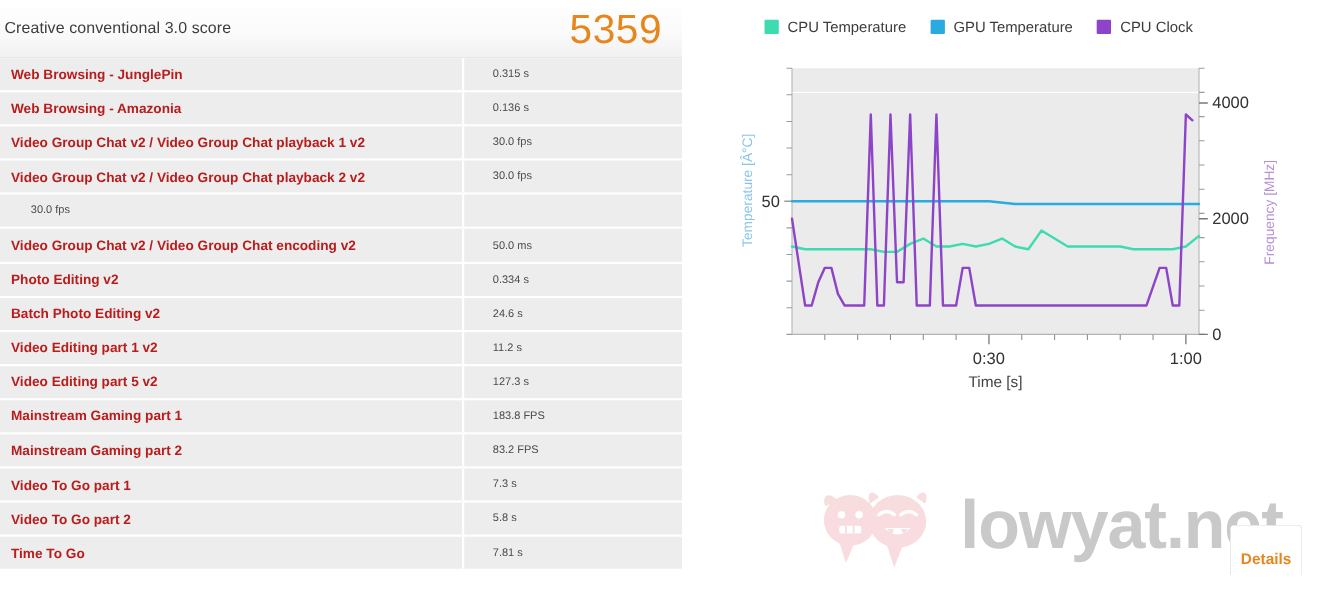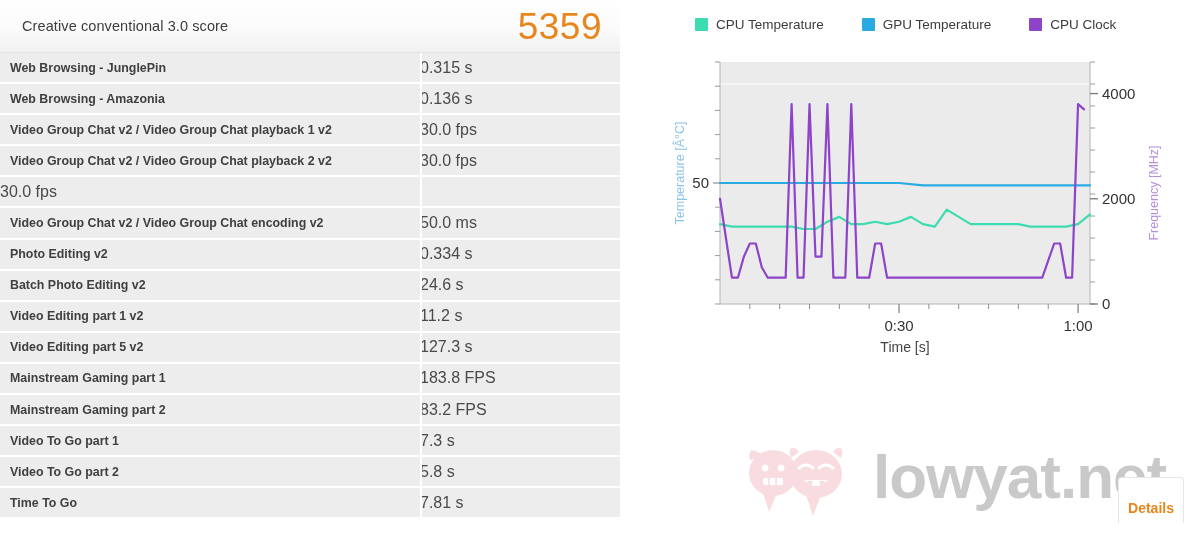--- a/index.html
+++ b/index.html
@@ -16,21 +16,21 @@
   #left-panel {
     position: absolute; left: 0; top: 0; width: 620px; height: 539px;
     background: #ffffff;
   }
   #score-header {
     position: relative;
     height: 53px; width: 620px;
     background: linear-gradient(to bottom, #ffffff 0%, #fbfbfb 55%, #f1f1f1 100%);
     border-bottom: 1px solid #e3e3e3;
     display: flex; align-items: center; justify-content: space-between;
-    padding: 0 18px 0 22px;
+    padding: 0 18px 0 4px;
   }
   #score-title {
     font-size: 14.5px; color: #3d3d3d; letter-spacing: .1px;
     font-family: "Liberation Sans", sans-serif;
   }
   #score-value {
     font-size: 37px; color: #e8861e; font-weight: 400;
     line-height: 1; letter-spacing: .5px;
     font-family: "Liberation Sans", sans-serif;
   }
@@ -39,42 +39,42 @@
   .result-row {
     position: relative;
     height: 31.1px;
     display: flex; align-items: center;
     background: #ededed;
     border-bottom: 2px solid #ffffff;
   }
   .result-row .rname {
     width: 420px;
     padding-left: 10px;
-    font-size: 12.4px; font-weight: bold; color: #404040;
+    font-size: 12.4px; font-weight: bold; color: #b91c1c;
     white-space: nowrap; overflow: hidden;
     font-family: "Liberation Sans", sans-serif;
   }
   .result-row .rsep {
     position: absolute; left: 420px; top: 0; bottom: 0;
     width: 2px; background: #ffffff;
   }
   .result-row .rval {
-    padding-left: 0;
-    font-size: 16px; color: #4a4a4a;
+    padding-left: 28px;
+    font-size: 10px; color: #4a4a4a;
     font-family: "Liberation Sans", sans-serif;
   }
 
   
   #right-panel {
     position: absolute; left: 645px; top: 0; width: 555px; height: 539px;
     background: #ffffff;
   }
   #legend {
     position: absolute; left: 50px; top: 12px;
-    display: flex; align-items: center; gap: 16px;
+    display: flex; align-items: center; gap: 0px;
     height: 24px;
   }
   .legend-item { display: flex; align-items: center; margin-right: 22px; }
   .legend-swatch {
     width: 13px; height: 13px; margin-right: 8px; border-radius: 1px;
   }
   .legend-label {
     font-size: 13.5px; color: #3c3c3c;
     font-family: "Liberation Sans", sans-serif;
   }

